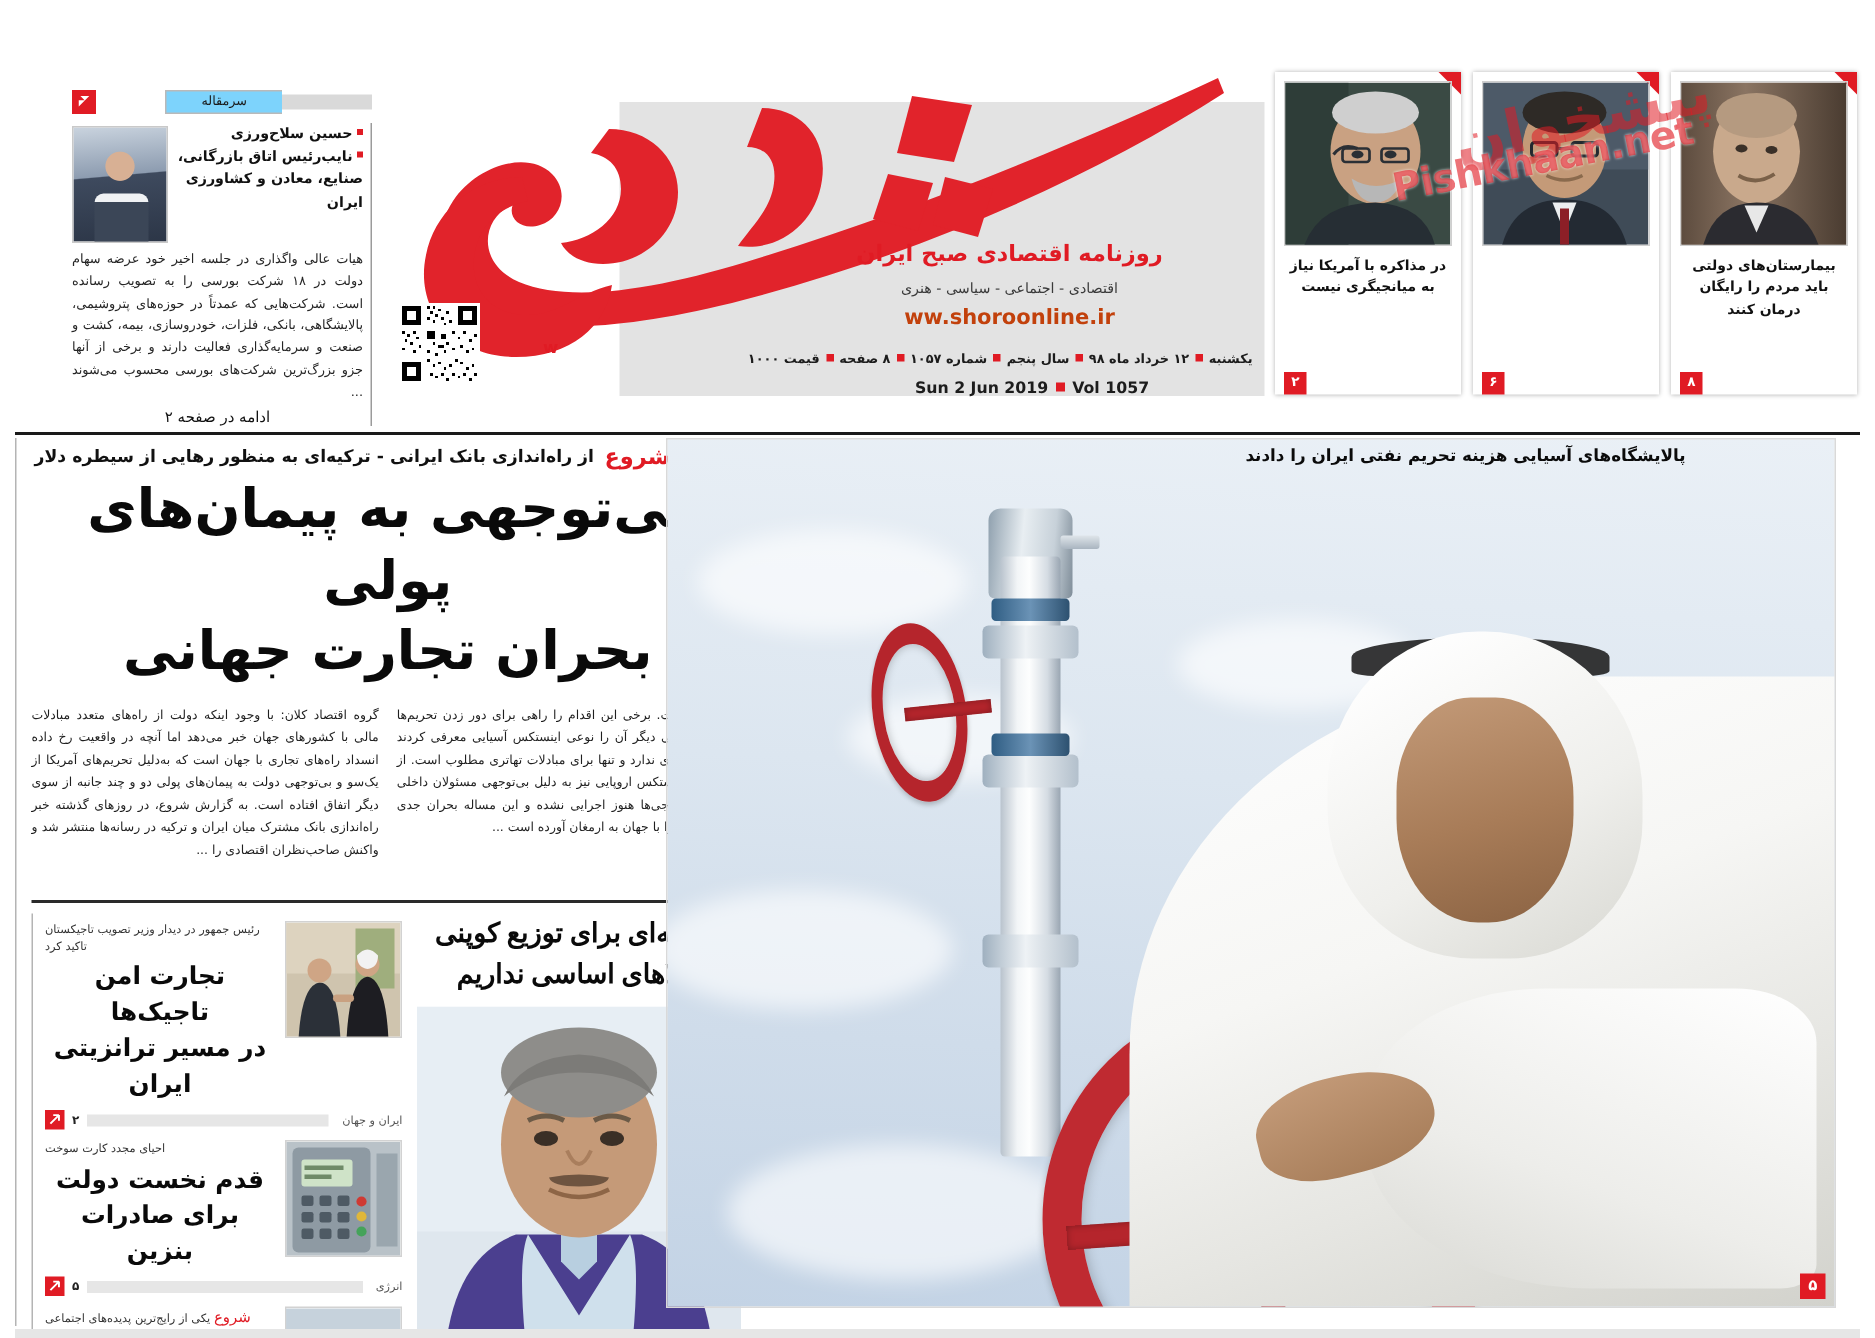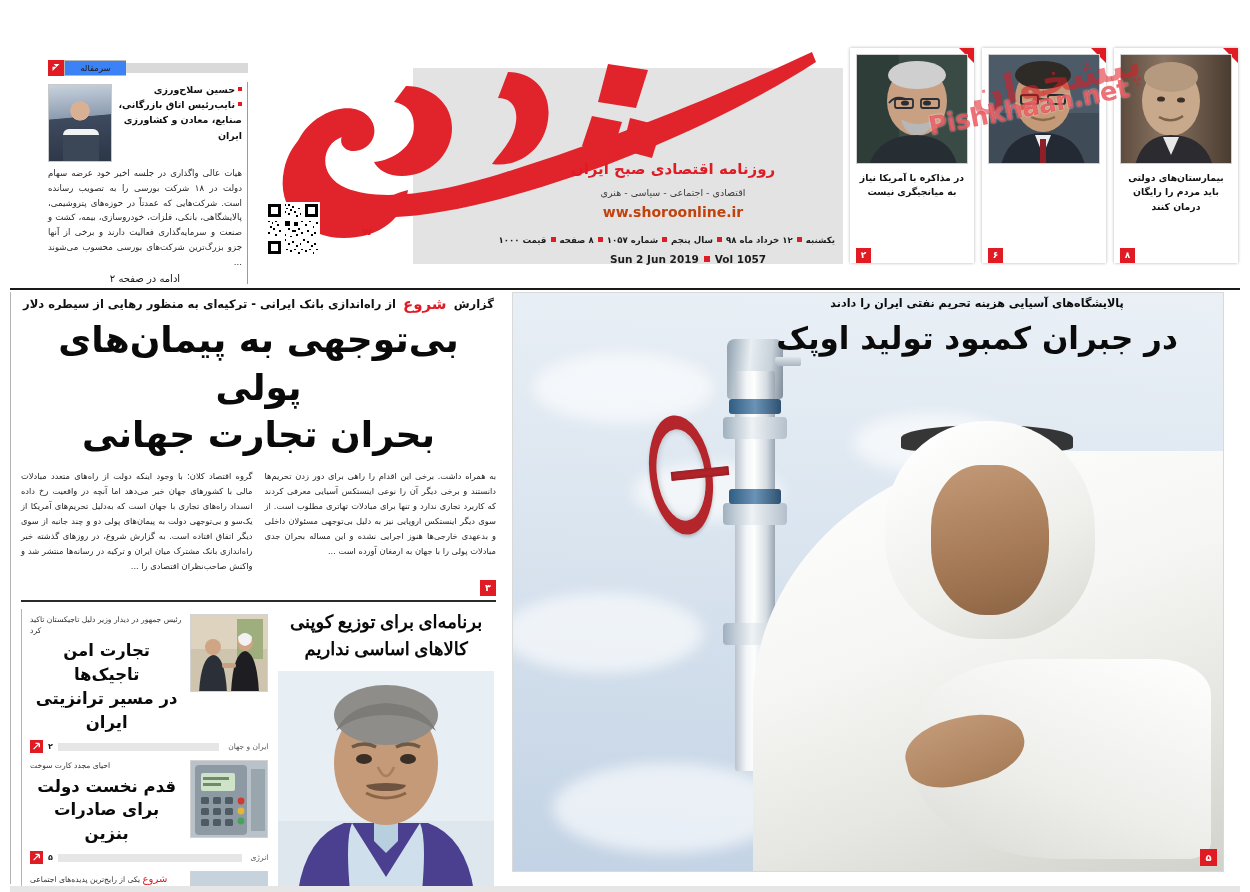--- a/index.html
+++ b/index.html
@@ -46,29 +46,30 @@
     margin-bottom: 6px;
   }
   .ed-arrow {
     width: 16px; height: 16px;
     background: #e01b24;
     position: relative;
     flex: none;
   }
   .ed-arrow svg { display: block; }
   .ed-label {
-    width: 62px;
+    width: 78px;
     border: 1px solid #b9b9b9;
     border-right: none;
     font-size: 8.5px;
     line-height: 14px;
     text-align: center;
     color: #1a1a1a;
-    background: #3b82f6;
+    background: #7dd3fc;
     letter-spacing: 0.5px;
+    margin-left: 46px;
   }
   .ed-rule {
     flex: 1;
     background: #d9d9d9;
     height: 10px;
     align-self: center;
   }
   .ed-box {
     border-right: 1.5px solid #9b9b9b;
     padding-right: 5px;
@@ -481,21 +482,21 @@
   }
 
   
   .photo-col {
     width: 730px;
     position: relative;
     padding: 0 8px 0 4px;
   }
   .big-photo {
     position: relative;
-    width: 712px;
+    width: 780px;
     height: 580px;
     overflow: hidden;
     background:
       linear-gradient(183deg, #eaf0f6 0%, #dce6f0 40%, #cfdcea 70%, #c3d3e5 100%);
     border: 1px solid #d9d9d9;
   }
   .cloud {
     position: absolute;
     background: rgba(255,255,255,0.62);
     border-radius: 50%;
@@ -878,21 +879,21 @@
 
       <div class="lead-page-badge">۳</div>
       <div class="lead-rule"></div>
 
       <div class="lead-lower">
 
         <div class="substories">
 
           <div class="substory">
             <div class="substory-txt">
-              <div class="substory-kicker">رئیس جمهور در دیدار وزیر دلیل تاجیکستان تاکید کرد</div>
+              <div class="substory-kicker">رئیس جمهور در دیدار وزیر تصویب تاجیکستان تاکید کرد</div>
               <div class="substory-head">تجارت امن تاجیک‌ها</div>
               <div class="substory-head">در مسیر ترانزیتی ایران</div>
             </div>
             <div class="substory-photo">
               <svg width="78" height="78" viewBox="0 0 78 78">
                 <rect width="78" height="78" fill="#cfc4ae"></rect>
                 <rect x="0" y="0" width="78" height="34" fill="#ddd3bf"></rect>
                 <rect x="48" y="4" width="26" height="40" fill="#9fae7d"></rect>
                 <path d="M10 78 Q12 42 24 40 Q36 40 38 78 Z" fill="#2b3038"></path>
                 <circle cx="24" cy="32" r="8" fill="#cfa585"></circle>
@@ -1033,21 +1034,20 @@
 
         <div class="hand-arm"></div>
         <div class="sleeve"></div>
         <div class="iqal"></div>
         <div class="headscarf"></div>
         <div class="face"></div>
         <div class="hand"></div>
 
         <div class="photo-overlay">
           <div class="po-kicker">پالایشگاه‌های آسیایی هزینه تحریم نفتی ایران را دادند</div>
-          <div class="po-head">در جبران کمبود تولید اوپک</div>
         </div>
 
         <div class="photo-page">۵</div>
       </div>
     </div>
   </div>
 
   <div class="bottom-strip"></div>
 </div>
 

